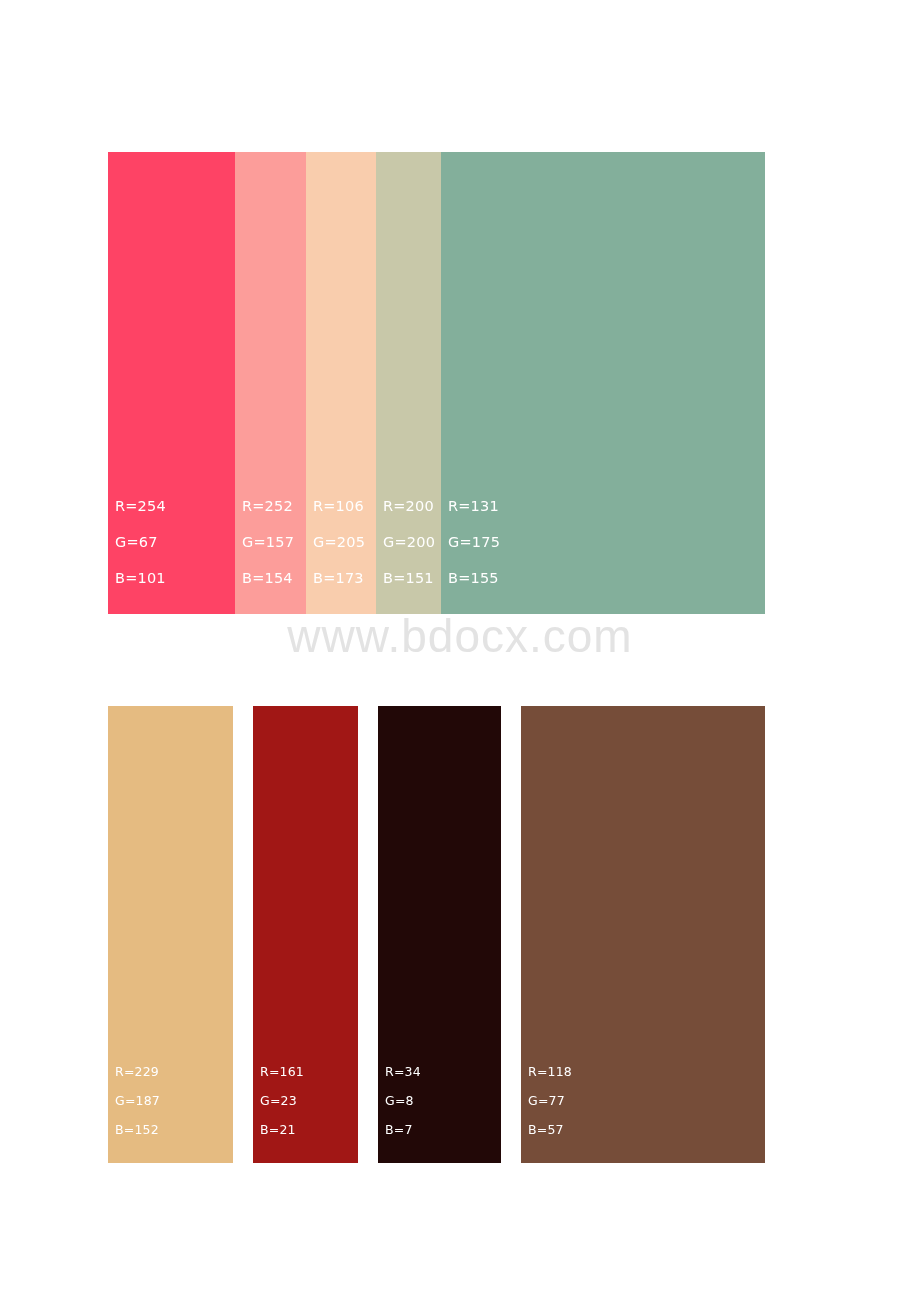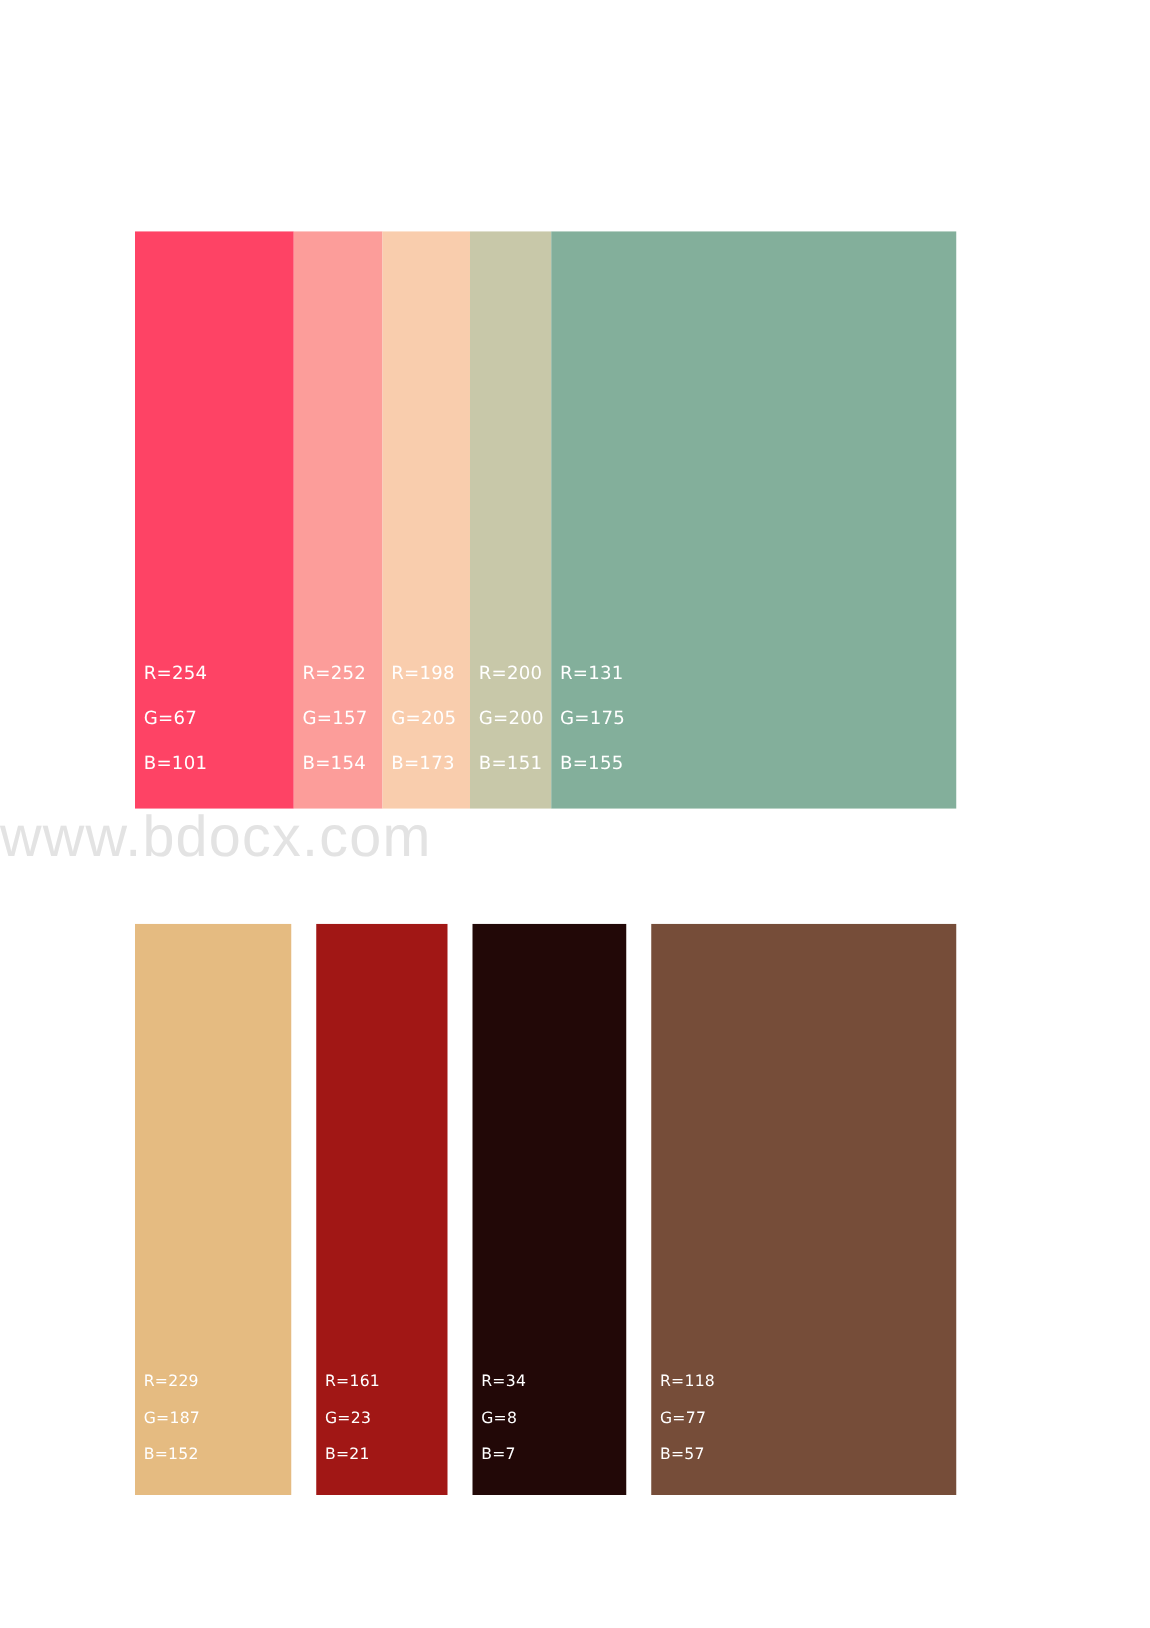--- a/index.html
+++ b/index.html
@@ -14,21 +14,20 @@
     position: relative;
     overflow: hidden;
     font-family: "DejaVu Sans", "Liberation Sans", sans-serif;
     -webkit-font-smoothing: antialiased;
   }
 
   .page {
     position: absolute;
     inset: 0;
     background: #ffffff;
-    margin-top: 33px;
   }
 
   
   .palette {
     position: absolute;
     display: flex;
     flex-direction: row;
     align-items: stretch;
     overflow: hidden;
   }
@@ -85,20 +84,21 @@
     font-size: 12.5px;
     line-height: 29px;
   }
 
   
   #watermark {
     position: absolute;
     left: 0;
     top: 608px;
     width: 920px;
+    text-align: center;
     color: #e3e3e3;
     font-size: 46px;
     line-height: 56px;
     letter-spacing: 1px;
     font-family: "Liberation Sans", "DejaVu Sans", sans-serif;
     font-weight: 400;
     user-select: none;
     white-space: nowrap;
   }
 </style>
@@ -117,21 +117,21 @@
       </div>
       <div class="swatch" style="width: 71px; background: rgb(252, 157, 154); padding-left: 17px;">
         <div class="swatch-labels">
           <div class="rgb-line">R=252</div>
           <div class="rgb-line">G=157</div>
           <div class="rgb-line">B=154</div>
         </div>
       </div>
       <div class="swatch" style="width: 70px; background: rgb(249, 205, 173);">
         <div class="swatch-labels">
-          <div class="rgb-line">R=198</div>
+          <div class="rgb-line">R=106</div>
           <div class="rgb-line">G=205</div>
           <div class="rgb-line">B=173</div>
         </div>
       </div>
       <div class="swatch" style="width: 65px; background: rgb(200, 200, 169);">
         <div class="swatch-labels">
           <div class="rgb-line">R=200</div>
           <div class="rgb-line">G=200</div>
           <div class="rgb-line">B=151</div>
         </div>

